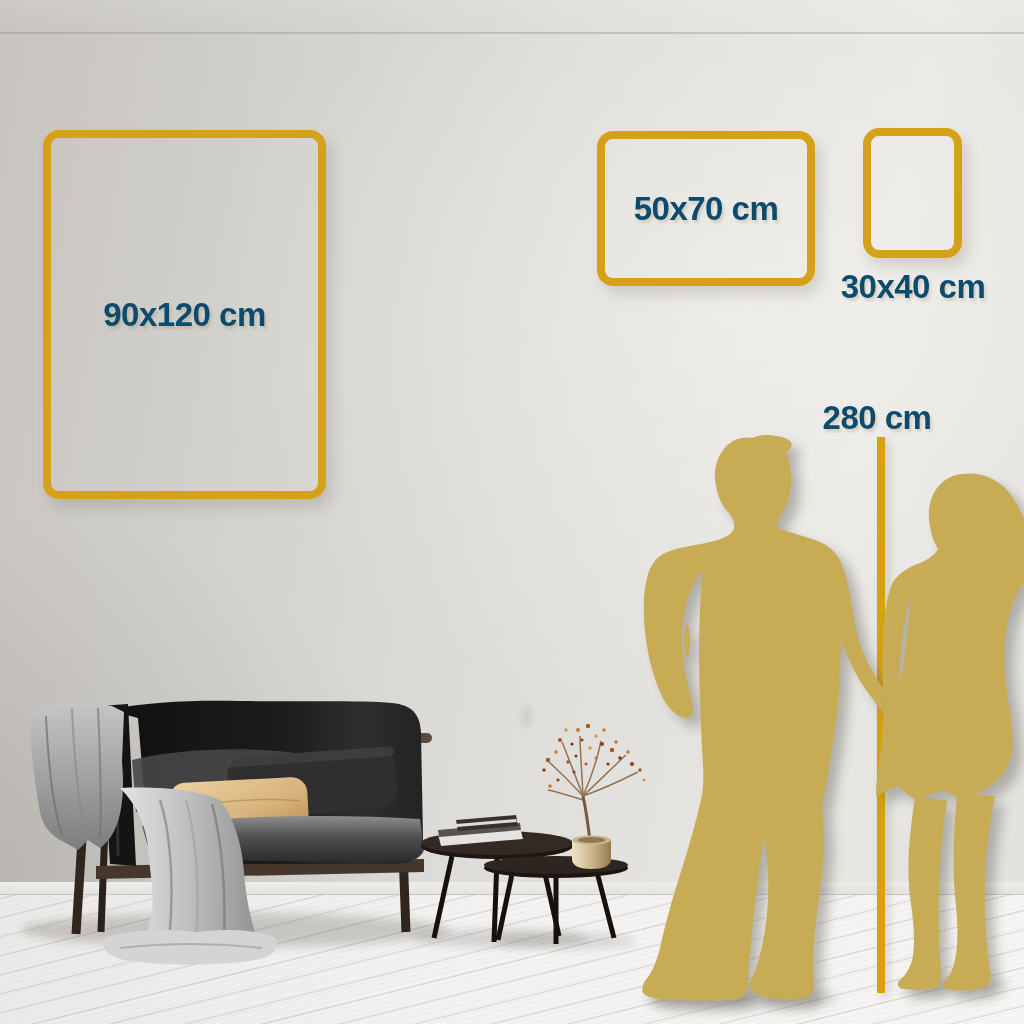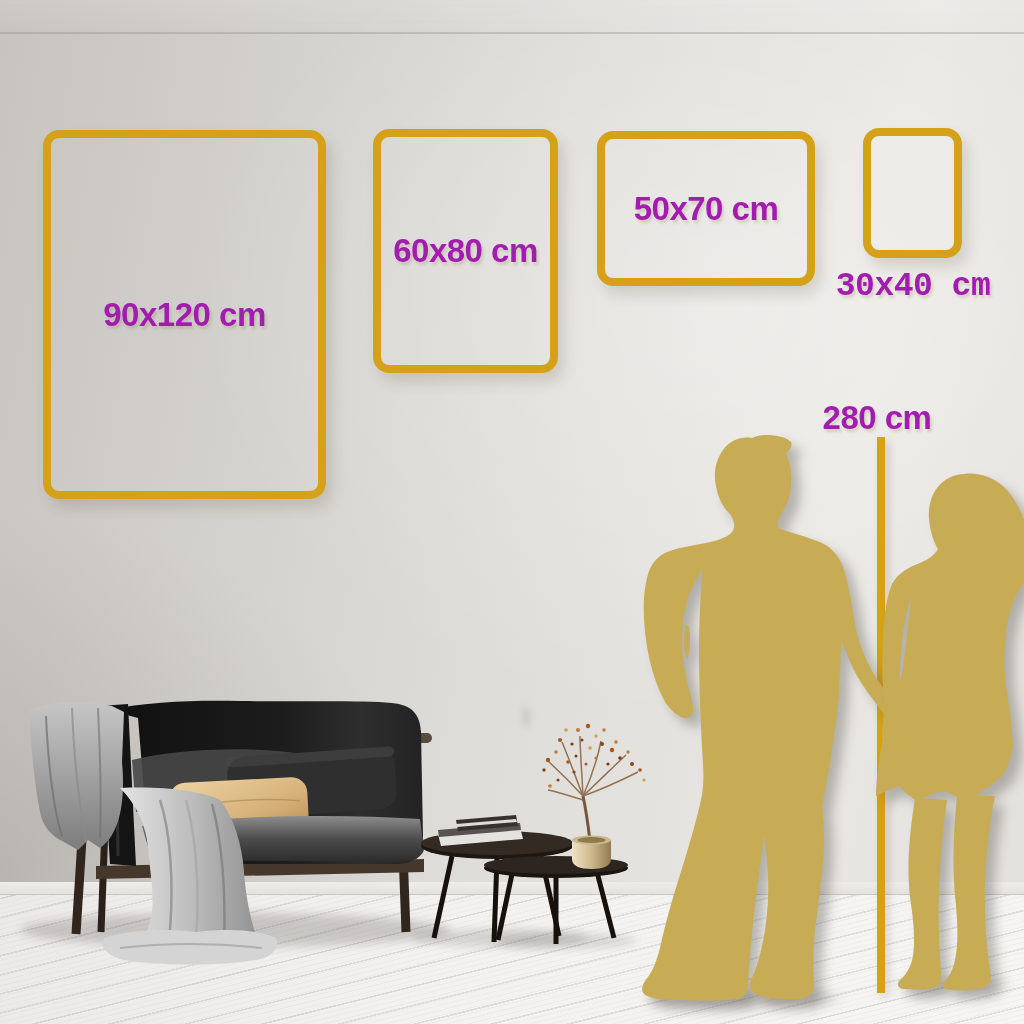--- a/index.html
+++ b/index.html
@@ -32,23 +32,23 @@
     background:linear-gradient(180deg,#efedea,#e4e2de);
     border-bottom:1px solid rgba(90,86,80,0.25);}
   
   .frame{position:absolute;border:8px solid #D5A118;border-radius:16px;
     box-shadow:6px 9px 14px rgba(70,60,30,0.16);
     display:flex;align-items:center;justify-content:center;}
   .frame-90{left:43px;top:130px;width:283px;height:369px;}
   .frame-60{left:373px;top:129px;width:185px;height:244px;}
   .frame-50{left:597px;top:131px;width:218px;height:155px;}
   .frame-30{left:863px;top:128px;width:99px;height:130px;}
-  .size-label{color:#a21caf;font-weight:700;font-size:33px;letter-spacing:-0.5px;
+  .size-label{color:#0c4a6e;font-weight:700;font-size:33px;letter-spacing:-0.5px;
     text-shadow:2px 3px 3px rgba(110,85,10,0.18);white-space:nowrap;}
-  .label-30{position:absolute;left:828px;top:268px;width:170px;text-align:center;font-family:Liberation Mono, monospace;}
+  .label-30{position:absolute;left:828px;top:268px;width:170px;text-align:center;}
   
   .height-label{position:absolute;left:787px;top:399px;width:180px;text-align:center;}
   .height-line{position:absolute;left:877px;top:437px;width:8px;height:556px;
     background:#D6A112;box-shadow:4px 4px 8px rgba(70,60,30,0.18);}
   
   .sofa-svg{position:absolute;left:0;top:660px;}
   .tables-svg{position:absolute;left:410px;top:698px;}
   .couple-svg{position:absolute;left:600px;top:400px;}
   .couple-svg path{filter:drop-shadow(9px 9px 6px rgba(95,92,84,0.40));}
   .floor-shadow{position:absolute;border-radius:50%;background:rgba(40,38,34,0.22);filter:blur(6px);}
@@ -61,23 +61,20 @@
 <div class="stage">
 
   <div class="wall"></div>
   <div class="ceiling-band"></div>
   <div class="baseboard"></div>
   <div class="floor"></div>
   <div class="wall-smudge"></div>
 
   <div class="frame frame-90">
     <span class="size-label">90x120 cm</span>
-  </div>
-  <div class="frame frame-60">
-    <span class="size-label">60x80 cm</span>
   </div>
   <div class="frame frame-50">
     <span class="size-label">50x70 cm</span>
   </div>
   <div class="frame frame-30"></div>
   <div class="label-30">
     <span class="size-label">30x40 cm</span>
   </div>
 
   <div class="height-label">

